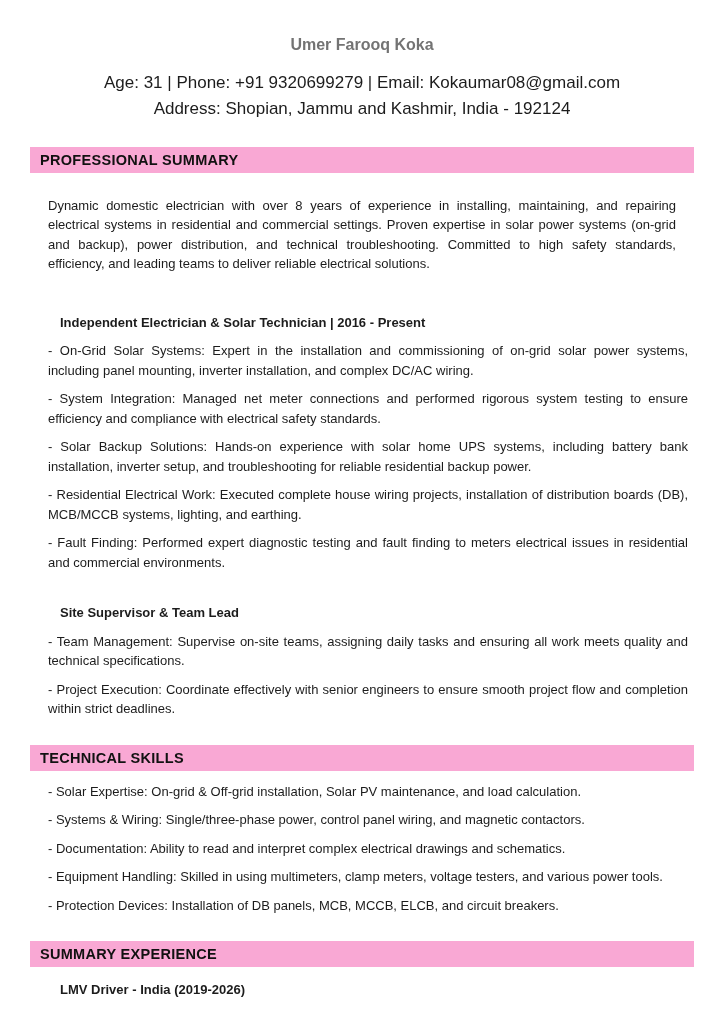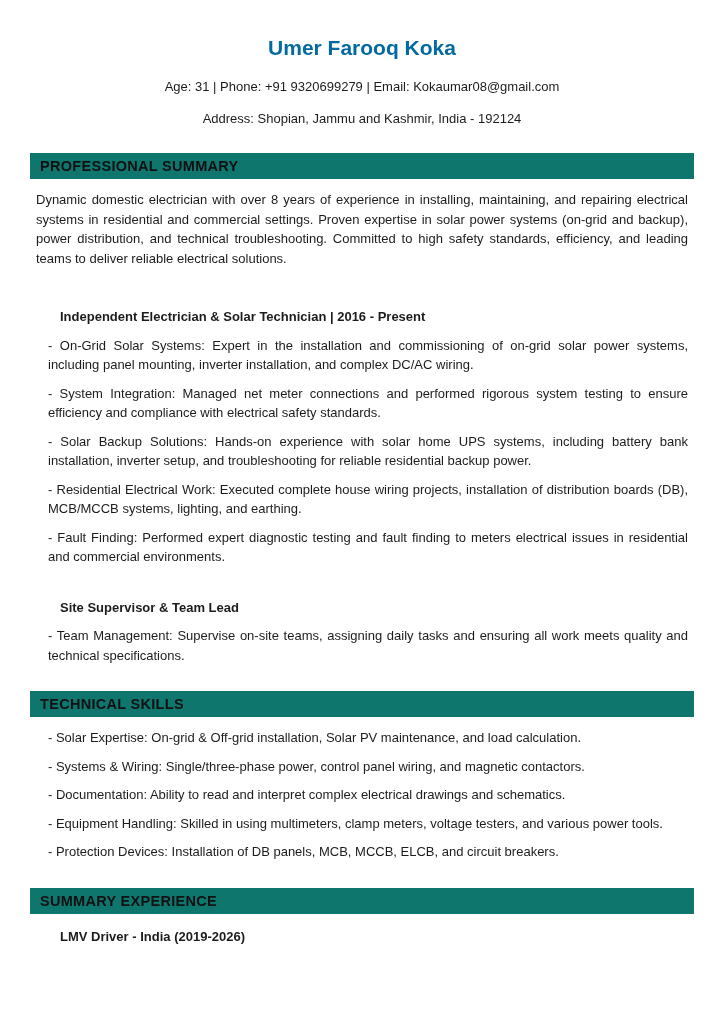--- a/index.html
+++ b/index.html
@@ -13,48 +13,48 @@
     box-sizing: border-box;
     margin: 0 auto;
     background: #ffffff;
     padding: 36px 30px 40px 30px;
     font-family: "Liberation Sans", sans-serif;
     color: #1c1c1c;
   }
   .name {
     margin: 0 0 18px 0;
     text-align: center;
-    font-size: 21px;
+    font-size: 16px;
     font-weight: bold;
-    color: #0369a1;
+    color: #737373;
   }
   .contact-line {
-    margin: 14px 0;
+    margin: 3px 0;
     text-align: center;
-    font-size: 13px;
+    font-size: 17px;
     line-height: 1.35;
   }
   .section {
     margin-top: 26px;
   }
   .section-title {
-    background: #0f766e;
+    background: #f9a8d4;
     color: #111111;
     font-size: 14.5px;
     font-weight: bold;
     letter-spacing: 0.3px;
     padding: 5px 10px;
   }
   .section-body {
     padding: 11px 6px 0 6px;
     font-size: 13px;
     line-height: 1.5;
   }
   .para {
-    margin: 0;
+    margin: 12px;
     text-align: justify;
   }
   .job-heading {
     margin: 2px 0 9px 0;
     font-size: 13px;
     font-weight: bold;
     padding-left: 24px;
   }
   .job-heading.subsequent {
     margin-top: 31px;
@@ -91,20 +91,21 @@
 
       <p class="job-heading">Independent Electrician &amp; Solar Technician | 2016 - Present</p>
       <p class="bullet">- On-Grid Solar Systems: Expert in the installation and commissioning of on-grid solar power systems, including panel mounting, inverter installation, and complex DC/AC wiring.</p>
       <p class="bullet">- System Integration: Managed net meter connections and performed rigorous system testing to ensure efficiency and compliance with electrical safety standards.</p>
       <p class="bullet">- Solar Backup Solutions: Hands-on experience with solar home UPS systems, including battery bank installation, inverter setup, and troubleshooting for reliable residential backup power.</p>
       <p class="bullet">- Residential Electrical Work: Executed complete house wiring projects, installation of distribution boards (DB), MCB/MCCB systems, lighting, and earthing.</p>
       <p class="bullet">- Fault Finding: Performed expert diagnostic testing and fault finding to meters electrical issues in residential and commercial environments.</p>
 
       <p class="job-heading subsequent">Site Supervisor &amp; Team Lead</p>
       <p class="bullet">- Team Management: Supervise on-site teams, assigning daily tasks and ensuring all work meets quality and technical specifications.</p>
+      <p class="bullet">- Project Execution: Coordinate effectively with senior engineers to ensure smooth project flow and completion within strict deadlines.</p>
 
     </div>
   </section>
 
   <section class="section">
     <div class="section-title">TECHNICAL SKILLS</div>
     <div class="section-body">
       <p class="bullet">- Solar Expertise: On-grid &amp; Off-grid installation, Solar PV maintenance, and load calculation.</p>
       <p class="bullet">- Systems &amp; Wiring: Single/three-phase power, control panel wiring, and magnetic contactors.</p>
       <p class="bullet">- Documentation: Ability to read and interpret complex electrical drawings and schematics.</p>

